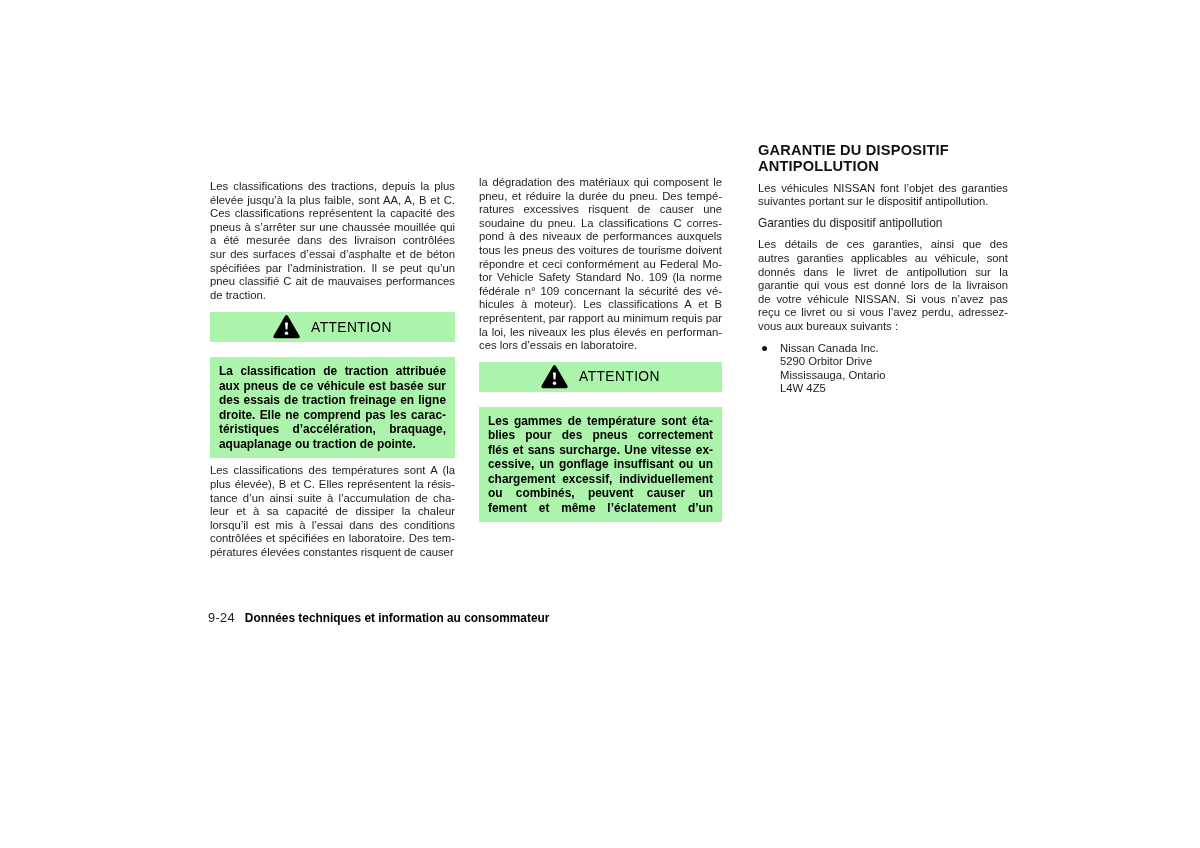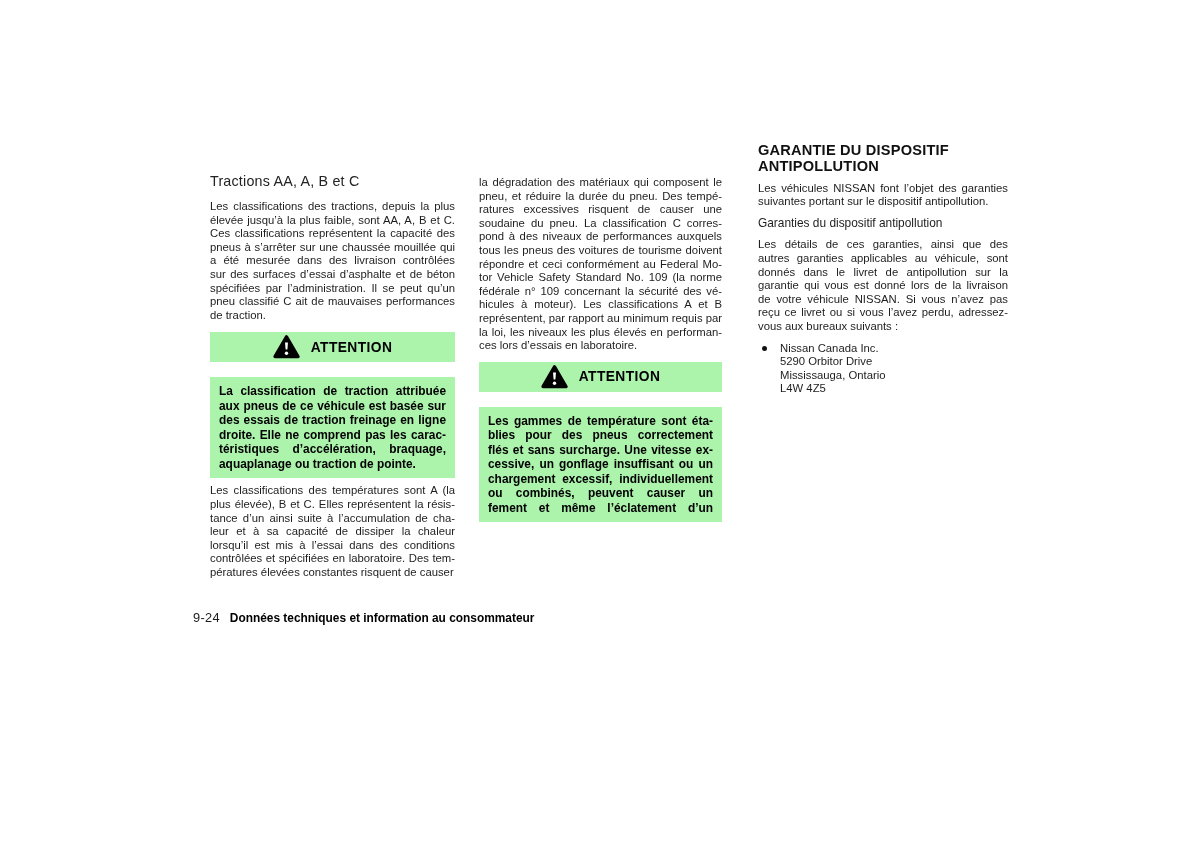--- a/index.html
+++ b/index.html
@@ -29,21 +29,21 @@
   .attention-block-left { margin-top: 10px; }
   .heading-temperatures { margin-top: 17px; }
   .para-temperatures { margin-top: 6px; }
 
   .attention-header {
     height: 30px;
     display: flex; align-items: center; justify-content: center;
     gap: 11px;
   }
   .attention-label {
-    font-size: 13.8px; font-weight: 700; color: #000;
+    font-size: 13.8px; font-weight: 400; color: #000;
     letter-spacing: 0.4px;
   }
   .warn-icon { display: inline-flex; }
   .attention-body {
     margin-top: 15px;
     padding: 7px 9px;
     font-size: 11.9px; font-weight: 700; color: #000;
     line-height: 14.5px;
   }
   .attention-body .line { height: 14.5px; overflow: hidden; }
@@ -59,31 +59,30 @@
   .para-details { margin-top: 8px; }
   .bullet-item { margin-top: 8px; display: flex; }
   .bullet-dot {
     width: 5px; height: 5px; border-radius: 50%;
     background: #111; margin: 4px 13px 0 4px; flex: 0 0 auto;
   }
   .bullet-text { font-size: 11.3px; line-height: 13.6px; }
   .bullet-text .line { height: 13.6px; }
 
   .footer {
-    position: absolute; left: 193px; top: 610px;
+    position: absolute; left: 208px; top: 610px;
     display: flex; align-items: baseline; gap: 10px;
   }
   .page-num { font-size: 12.8px; font-weight: 400; color: #1d1d1d; letter-spacing: 0.3px; }
   .footer-title { font-size: 11.9px; font-weight: 700; color: #000; }
 </style>
 </head>
 <body>
 
 <div class="col col-left">
-  <div class="sec-heading">Tractions AA, A, B et C</div>
   <div class="para justify para-tractions">
       <div class="line">Les classifications des tractions, depuis la plus</div>
       <div class="line">élevée jusqu’à la plus faible, sont AA, A, B et C.</div>
       <div class="line">Ces classifications représentent la capacité des</div>
       <div class="line">pneus à s’arrêter sur une chaussée mouillée qui</div>
       <div class="line">a été mesurée dans des livraison contrôlées</div>
       <div class="line">sur des surfaces d’essai d’asphalte et de béton</div>
       <div class="line">spécifiées par l’administration. Il se peut qu’un</div>
       <div class="line">pneu classifié C ait de mauvaises performances</div>
       <div class="line">de traction.</div>
@@ -119,21 +118,21 @@
       <div class="line">contrôlées et spécifiées en laboratoire. Des tem-</div>
       <div class="line">pératures élevées constantes risquent de causer</div>
     </div>
 </div>
 
 <div class="col col-mid">
   <div class="para justify">
       <div class="line">la dégradation des matériaux qui composent le</div>
       <div class="line">pneu, et réduire la durée du pneu. Des tempé-</div>
       <div class="line">ratures excessives risquent de causer une panne</div>
-      <div class="line">soudaine du pneu. La classification C corres-</div>
+      <div class="line">soudaine du pneu. La classifications C corres-</div>
       <div class="line">pond à des niveaux de performances auxquels</div>
       <div class="line">tous les pneus des voitures de tourisme doivent</div>
       <div class="line">répondre et ceci conformément au Federal Mo-</div>
       <div class="line">tor Vehicle Safety Standard No. 109 (la norme</div>
       <div class="line">fédérale n° 109 concernant la sécurité des vé-</div>
       <div class="line">hicules à moteur). Les classifications A et B</div>
       <div class="line">représentent, par rapport au minimum requis par</div>
       <div class="line">la loi, les niveaux les plus élevés en performan-</div>
       <div class="line">ces lors d’essais en laboratoire.</div>
     </div>

